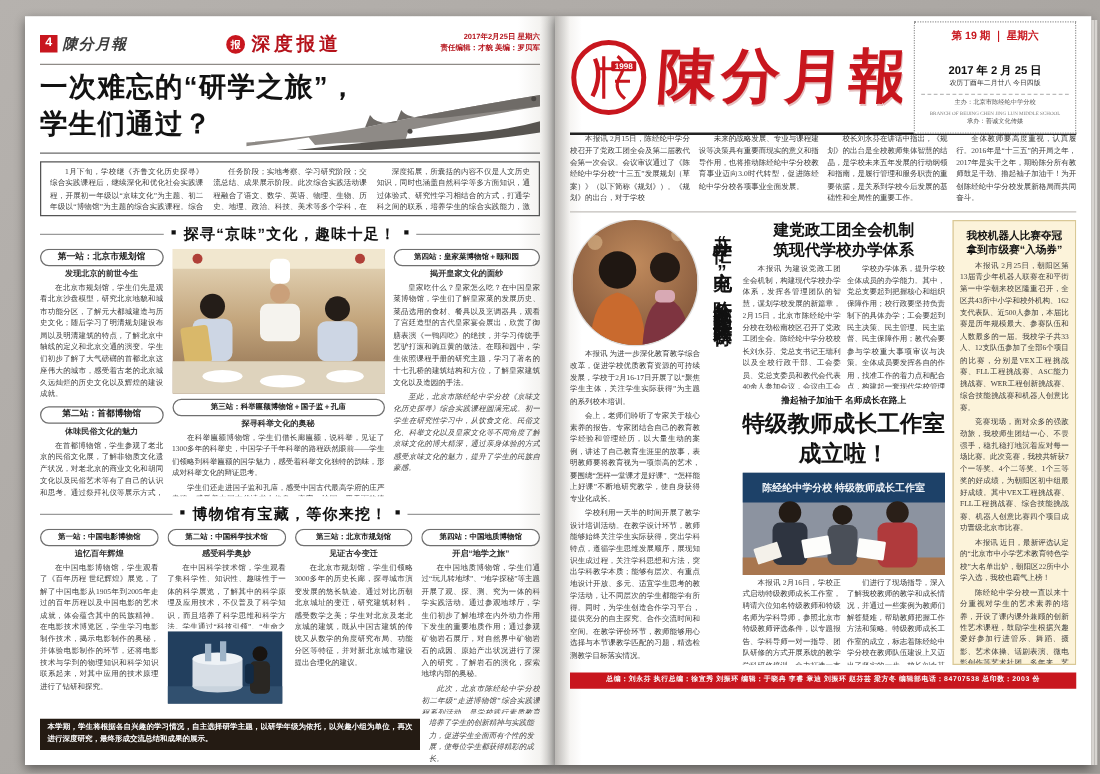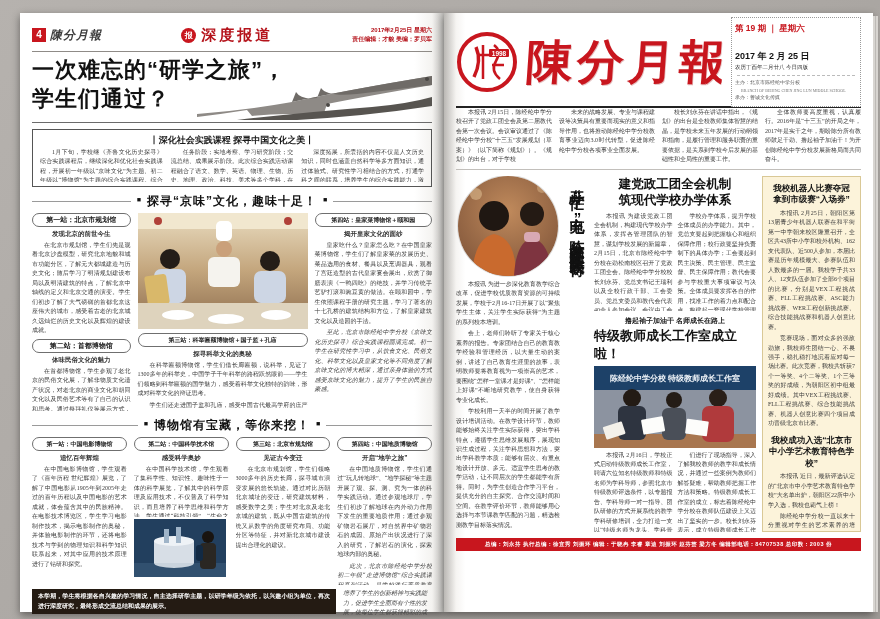--- a/index.html
+++ b/index.html
@@ -65,21 +65,21 @@
   .lp-bottomrow{display:flex;gap:7px;margin-top:4px;align-items:flex-start;}
   .lp-strip{width:292px;background:#241b13;color:#fff;padding:3px 6px;font:bold 6px/1.6 "Liberation Sans",sans-serif;text-align:justify;}
   .lp-kaiti-cont{flex:1;font-size:6px;line-height:1.6;}
 
   
   .rp-masthead{display:flex;align-items:center;gap:8px;height:82px;border-bottom:2px solid #222;padding-bottom:3px;}
   .rp-seal{width:62px;height:62px;flex:0 0 auto;}
   .rp-title{flex:1;text-align:center;font-family:"Liberation Serif","DejaVu Serif",serif;
             font-size:47px;font-weight:bold;color:#c8161e;letter-spacing:4px;line-height:70px;
             transform:skewX(-4deg);text-shadow:1px 1px 0 rgba(150,0,0,.25);white-space:nowrap;overflow:hidden;}
-  .rp-info{width:122px;flex:0 0 auto;border:1px dotted #9a9a9a;padding:4px 3px;text-align:left;background:#fff;}
+  .rp-info{width:122px;flex:0 0 auto;border:1px dotted #9a9a9a;padding:4px 3px;text-align:center;background:#fff;}
   .rp-info .l1{color:#c8161e;font:bold 8.5px/12px "Liberation Sans",sans-serif;}
   .rp-info .l2{font:bold 9px/13px "Liberation Sans",sans-serif;color:#111;margin-top:16px;}
   .rp-info .l3{font-size:5.5px;color:#333;line-height:9px;}
   .rp-info .div{border-top:1px dashed #bbb;margin:3px 2px;}
   .rp-info .l4{font-size:5px;color:#555;line-height:8px;}
   .rp-info .l5{font-size:4.5px;color:#777;line-height:7px;transform:scale(.9);}
 
   .rp-headline{text-align:center;font-size:19.5px;letter-spacing:0;margin:7px 0 5px;white-space:nowrap;}
   .rp-lead{display:flex;gap:7px;height:56px;overflow:hidden;}
   .rp-lead .tiny{flex:1;}
@@ -90,21 +90,21 @@
   .rp-c1{width:104px;flex:0 0 auto;}
   .rp-circle{width:100px;height:100px;border-radius:50%;overflow:hidden;margin:0 auto 4px;box-shadow:0 0 0 1px #ddd;}
   .rp-c1-text{height:248px;overflow:hidden;}
   .rp-vert{width:22px;flex:0 0 auto;writing-mode:vertical-rl;text-orientation:upright;
            font:bold 15px/22px "Liberation Sans",sans-serif;color:#111;letter-spacing:2px;padding-top:4px;}
   .rp-c2{width:162px;flex:0 0 auto;}
   .a2-title{text-align:center;font-size:12.5px;line-height:1.3;margin-bottom:3px;}
   .a2-cols{display:flex;gap:5px;height:99px;overflow:hidden;}
   .a2-cols .tiny{flex:1;}
   .a3-kicker{text-align:center;font:bold 7px/10px "Liberation Sans",sans-serif;color:#222;margin-top:5px;}
-  .a3-title{text-align:left;font-size:13px;margin:1px 0 3px;}
+  .a3-title{text-align:center;font-size:18px;margin:1px 0 3px;}
   .a3-cols{display:flex;gap:5px;height:104px;overflow:hidden;margin-top:3px;}
   .a3-cols .tiny{flex:1;}
   .rp-c3{flex:1;background:#fcf3da;border:1px solid #d9c896;padding:4px 5px;overflow:hidden;}
   .bx-title{text-align:center;font-size:8.5px;line-height:1.35;margin:2px 0 3px;}
 
   .rp-footer{margin-top:6px;background:#c8161e;color:#fff;text-align:center;
              font:bold 5.5px/1.4 "Liberation Sans",sans-serif;padding:2.5px 4px;letter-spacing:.5px;}
 </style>
 </head>
 <body>
@@ -135,21 +135,20 @@
         <svg class="lp-roof" viewBox="0 0 235 50">
           <path d="M0 44 Q50 40 95 32 Q150 20 235 6 L235 15 Q170 26 130 34 L126 46 Q90 42 55 46 L50 40 Q25 44 0 47 Z" fill="#8e8a86"></path>
           <path d="M40 50 Q110 42 175 37 Q210 34 235 27 L235 36 Q170 46 100 50 Z" fill="#575450"></path>
           <path d="M95 32 L99 22 Q104 30 120 28 L124 18 Q130 27 160 24 L235 15 L235 6 Q150 20 95 32 Z" fill="#6f6b67"></path>
           <circle cx="230" cy="9" r="2" fill="#4a4744"></circle>
             <circle cx="131" cy="35" r="2" fill="#4a4744"></circle>
         </svg>
       </div>
 
       <div class="lp-intro">
-        <div class="lp-intro-title">丨深化社会实践课程  探寻中国文化之美丨</div>
         <div class="lp-intro-cols">
           <div class="tiny">
               <p>1月下旬，学校继《齐鲁文化历史探寻》综合实践课程后，继续深化和优化社会实践课程，开展初一年级以“京味文化”为主题、初二年级以“博物馆”为主题的综合实践课程。综合实践课程分为三个阶段：校内学习、明确</p>
             </div>
           <div class="tiny">
               <p>任务阶段；实地考察、学习研究阶段；交流总结、成果展示阶段。此次综合实践活动课程融合了语文、数学、英语、物理、生物、历史、地理、政治、科技、美术等多个学科，在课内知识的基础上进行了</p>
             </div>
           <div class="tiny">
               <p>深度拓展，所囊括的内容不仅是人文历史知识，同时也涵盖自然科学等多方面知识，通过体验式、研究性学习相结合的方式，打通学科之间的联系，培养学生的综合实践能力，激发学生的探究意识，提升学生的核心素养。</p>
             </div>
@@ -391,22 +390,20 @@
           </div>
         </div>
 
         <div class="rp-c3">
           <h3 class="bx-title"><span>我校机器人比赛夺冠</span><br>
               <span>拿到市级赛“入场券”</span></h3>
           <div class="tiny">
             <p>本报讯 2月25日，朝阳区第13届青少年机器人联赛在和平街第一中学朝来校区隆重召开，全区共43所中小学和校外机构、162支代表队、近500人参加，本届比赛是历年规模最大、参赛队伍和人数最多的一届。我校学子共33人、12支队伍参加了全部6个项目的比赛，分别是VEX工程挑战赛、FLL工程挑战赛、ASC能力挑战赛、WER工程创新挑战赛、综合技能挑战赛和机器人创意比赛。</p>
             <p>竞赛现场，面对众多的强敌劲旅，我校师生团结一心、不畏强手，稳扎稳打地沉着应对每一场比赛。此次竞赛，我校共斩获7个一等奖、4个二等奖、1个三等奖的好成绩，为朝阳区初中组最好成绩。其中VEX工程挑战赛、FLL工程挑战赛、综合技能挑战赛、机器人创意比赛四个项目成功晋级北京市比赛。</p>
           </div>
-          <h3 class="bx-title" style="margin-top:6px"><span>我校成功入选“北京市</span><br>
-              <span>中小学艺术教育特色学校”</span></h3>
           <div class="tiny">
             <p>本报讯 近日，最新评选认定的“北京市中小学艺术教育特色学校”大名单出炉，朝阳区22所中小学入选，我校也霸气上榜！</p>
             <p>陈经纶中学分校一直以来十分重视对学生的艺术素养的培养，开设了课内课外兼顾的创新性艺术课程，鼓励学生根据兴趣爱好参加行进管乐、舞蹈、摄影、艺术体操、话剧表演、微电影创作等艺术社团。多年来，艺术教育不仅让学生在国内、国际大赛上脱颖而出，更重要的是浸润学生的心田，使他们不断欣赏美、追求美、创造美，从而获得精彩的人生。</p>
           </div>
         </div>
 
       </div>
 
       <div class="rp-footer">总编：刘永芬  执行总编：徐宜秀 刘振环  编辑：于晓冉 李睿 章迪 刘振环 赵芬芸 梁方冬  编辑部电话：84707538  总印数：2003 份</div>
 

